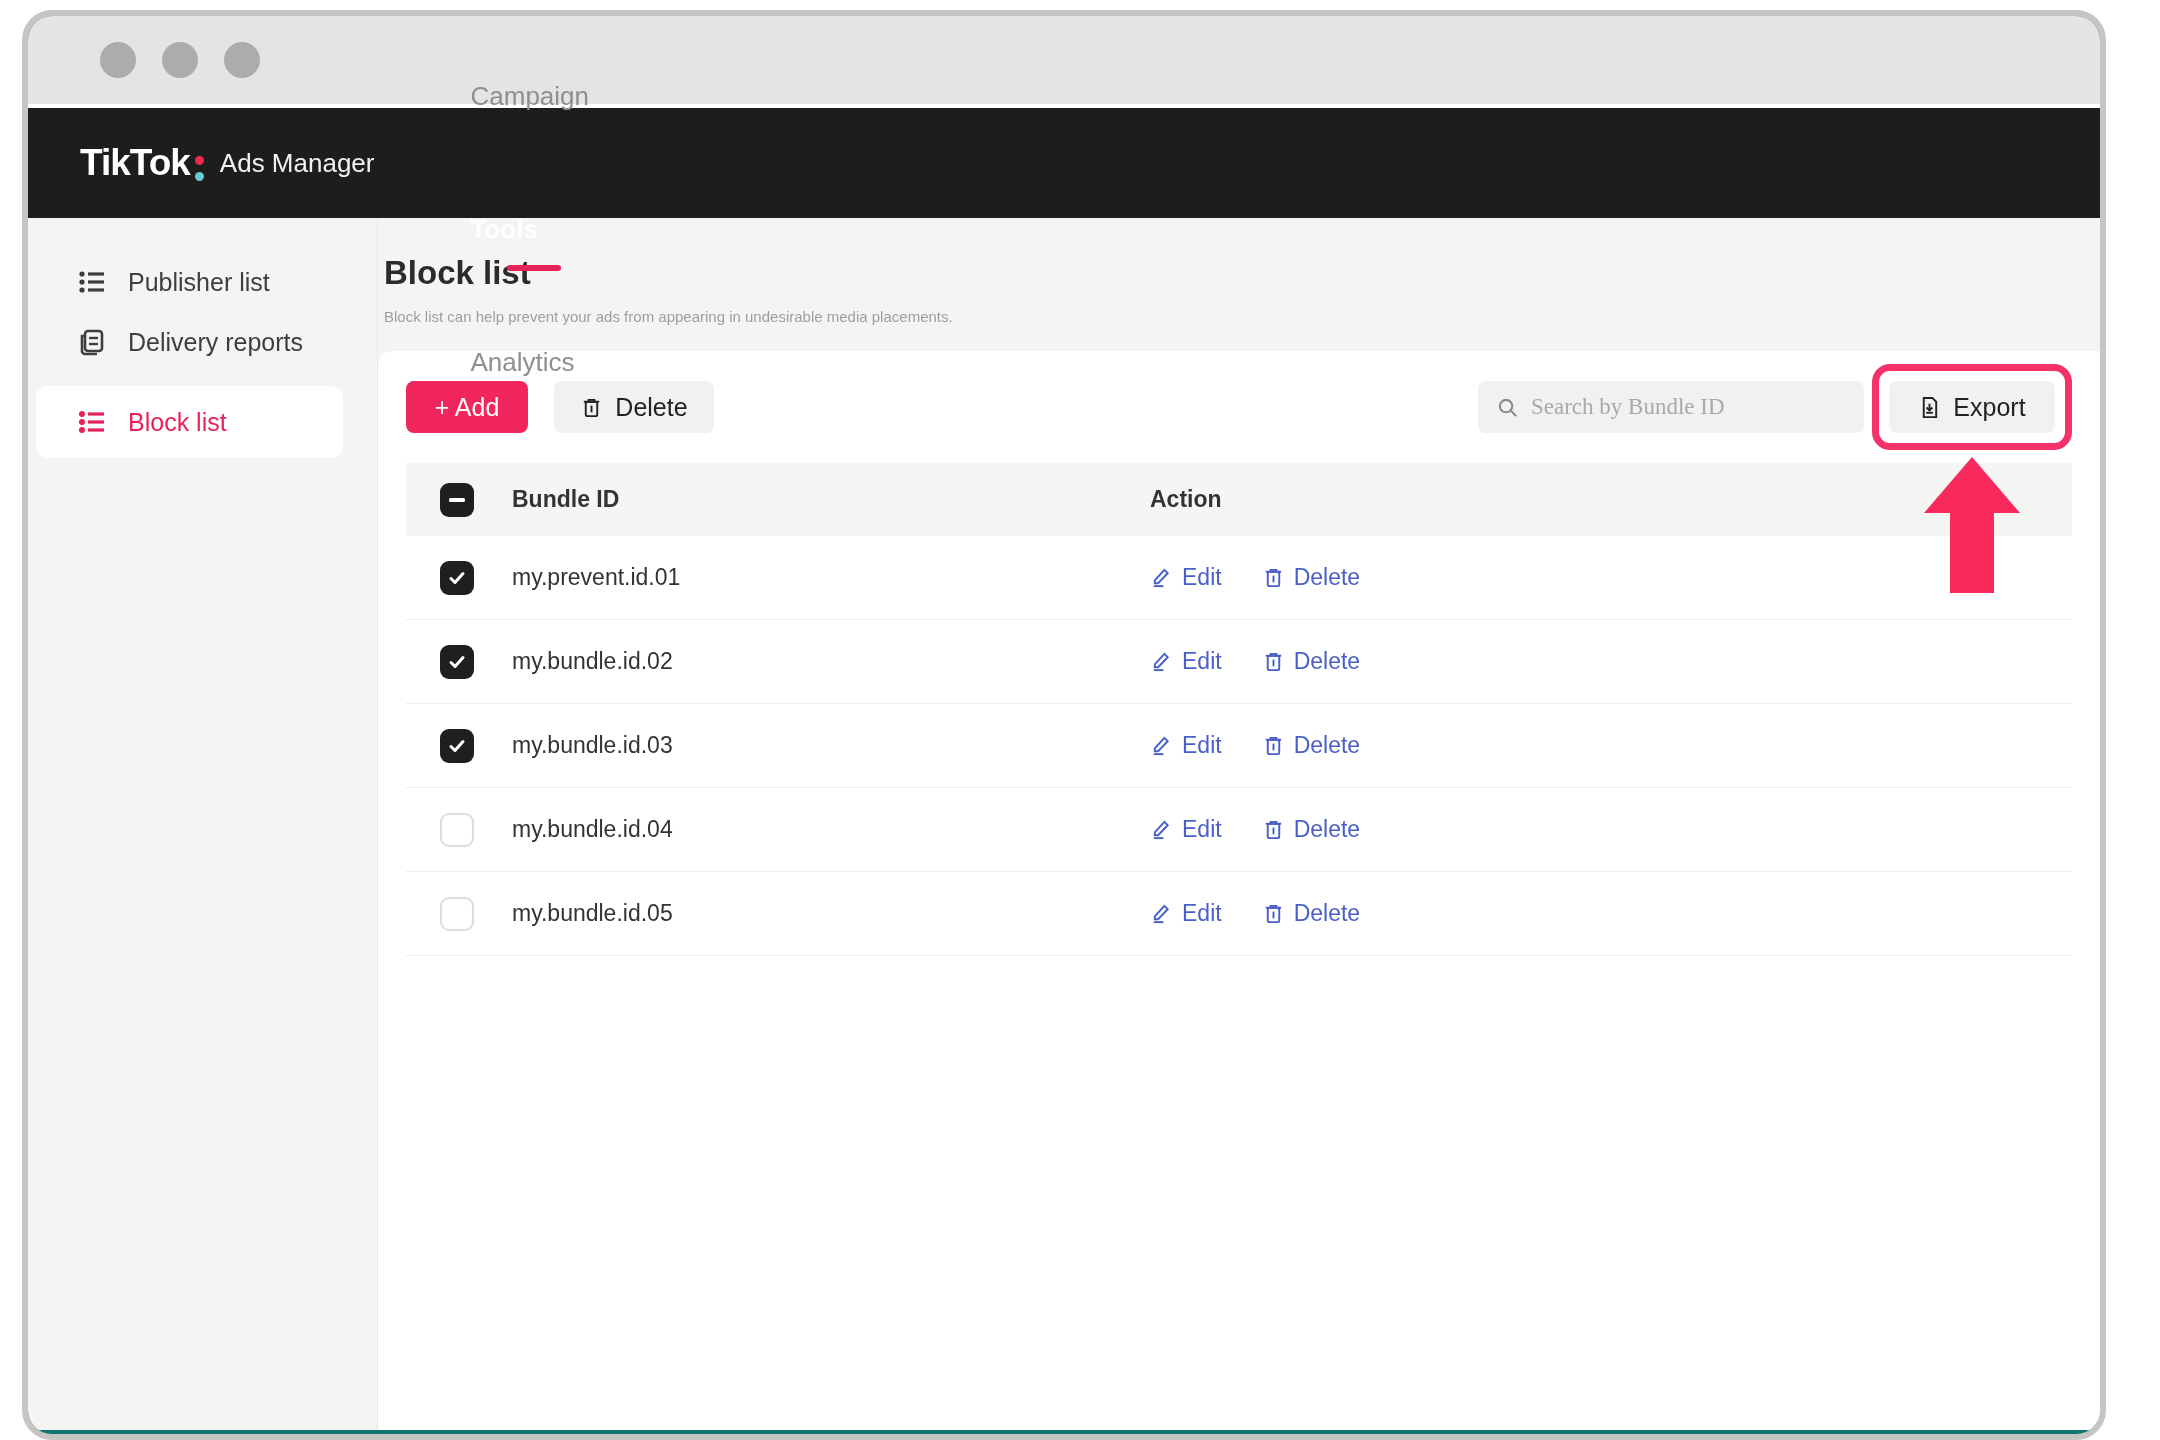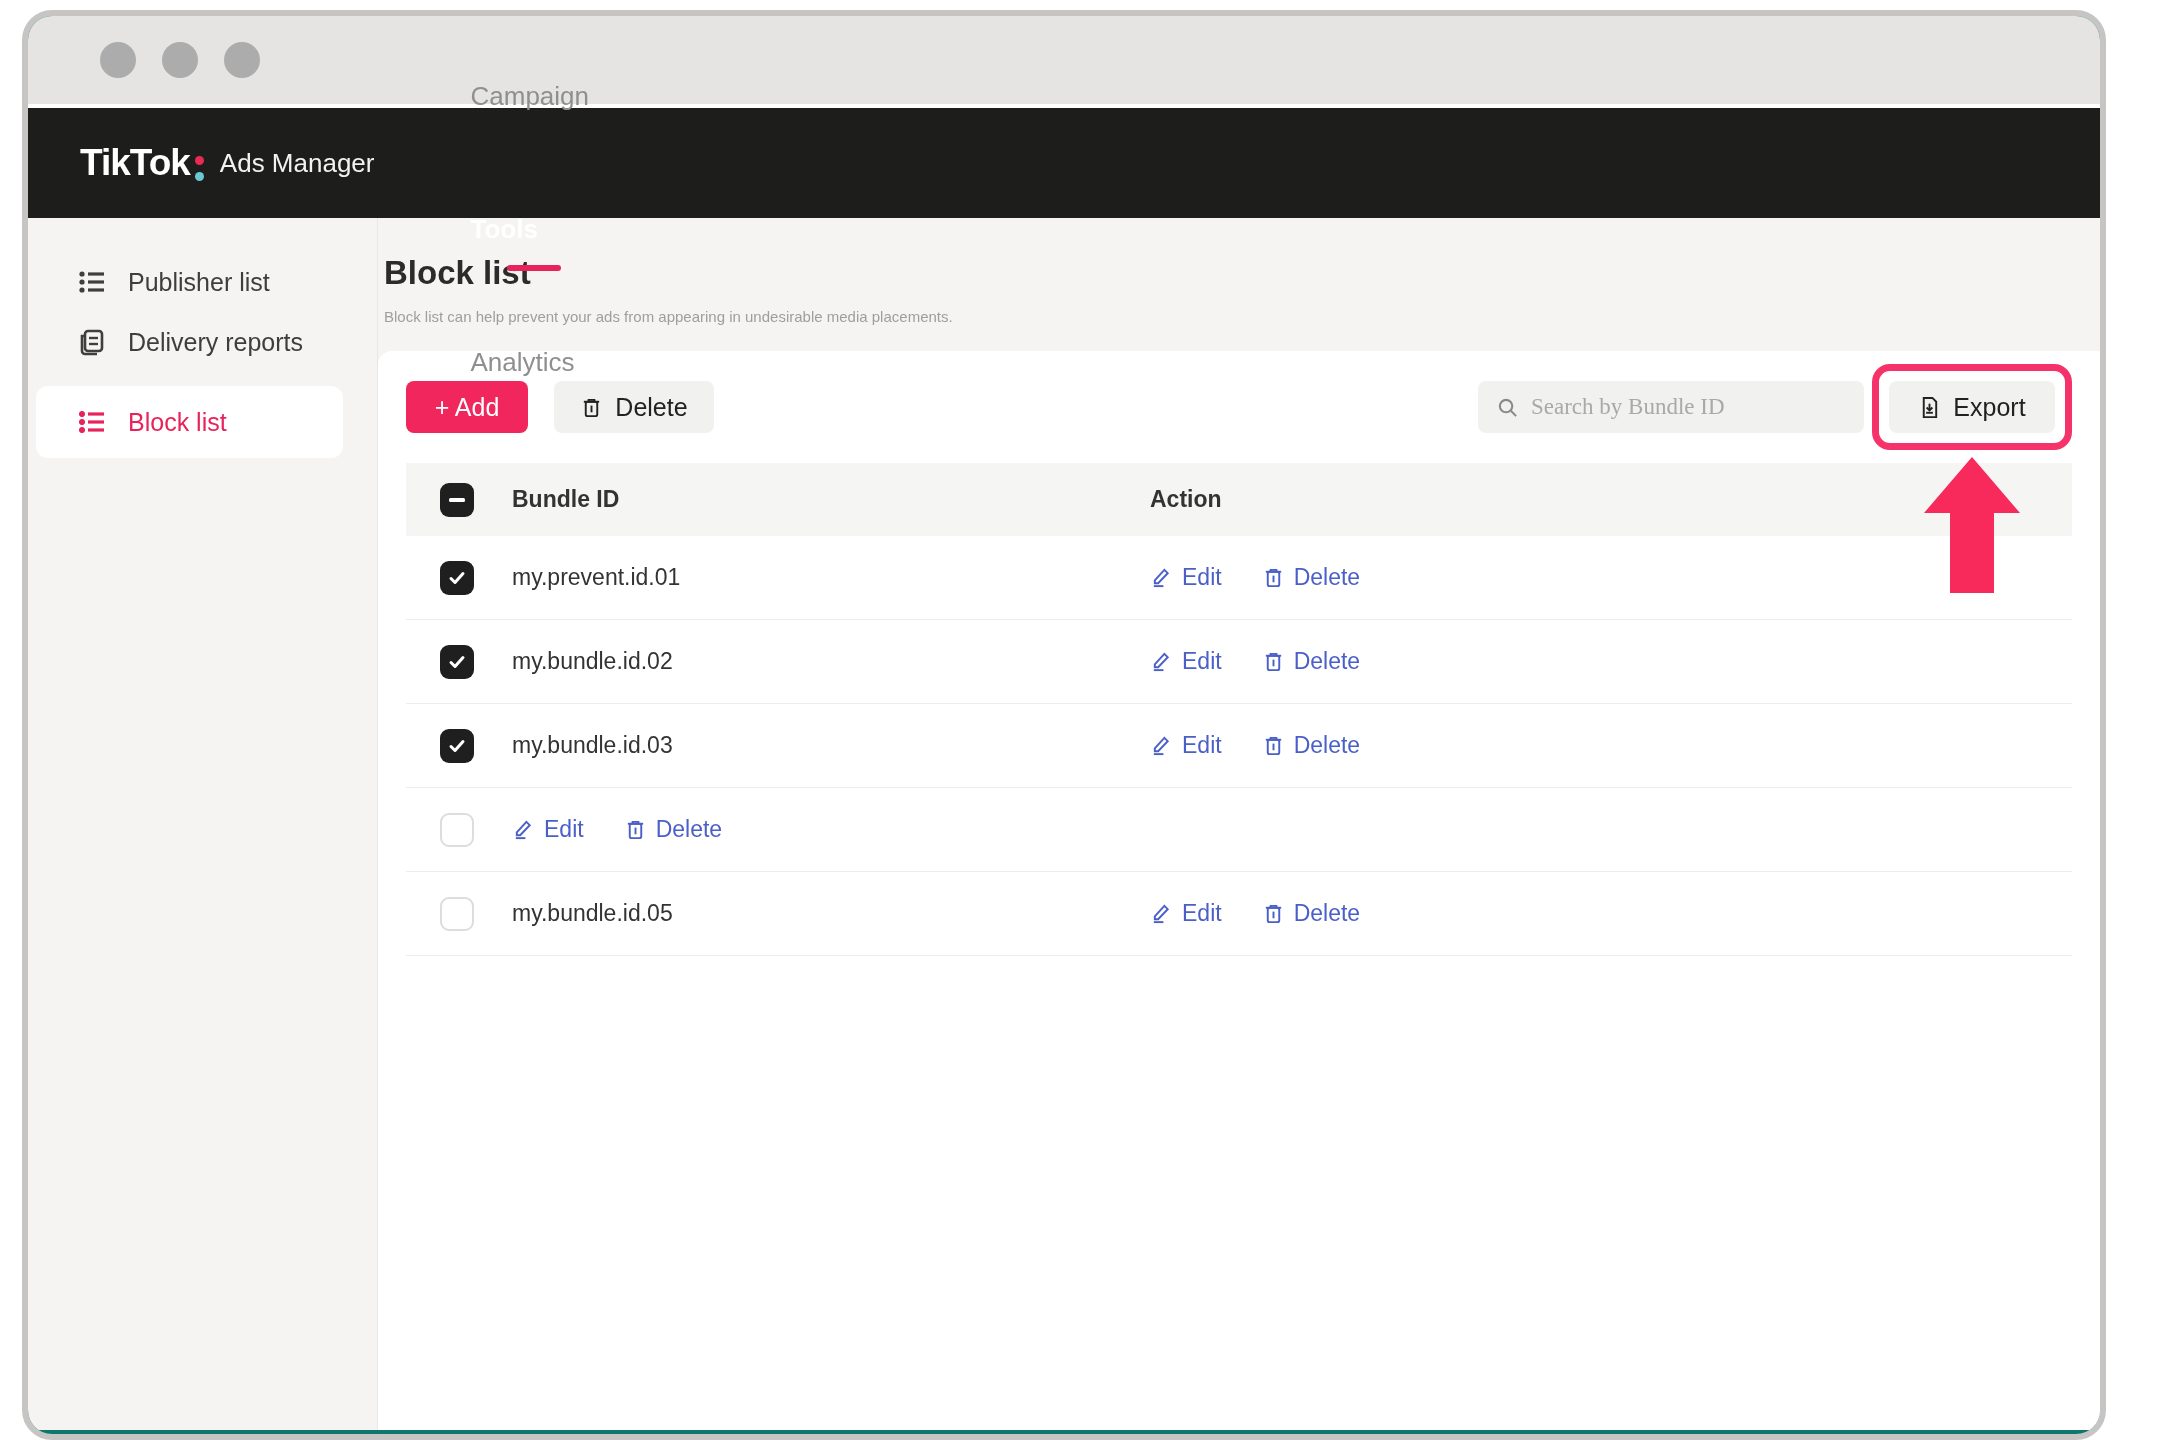--- a/index.html
+++ b/index.html
@@ -303,20 +303,21 @@
                       <line x1="12" y1="10" x2="12" y2="17"></line>
                     </svg>
                   </span>
                   <span>Delete</span>
                 </a>
             </span>
           </div>
 
           <div class="t-grid t-row">
             <span class="cb cb-empty"></span>
+            <span>my.bundle.id.04</span>
             <span class="actions">
               <a class="link">
                   <span class="ic-s">
                     <svg viewBox="0 0 24 24" fill="none" stroke="#4a5fc7" stroke-width="2">
                       <path d="M5 15 L15 4 l3.5 3.5 L8.5 18 H5 z"></path>
                       <line x1="4" y1="21" x2="14" y2="21"></line>
                     </svg>
                   </span>
                   <span>Edit</span>
                 </a>

